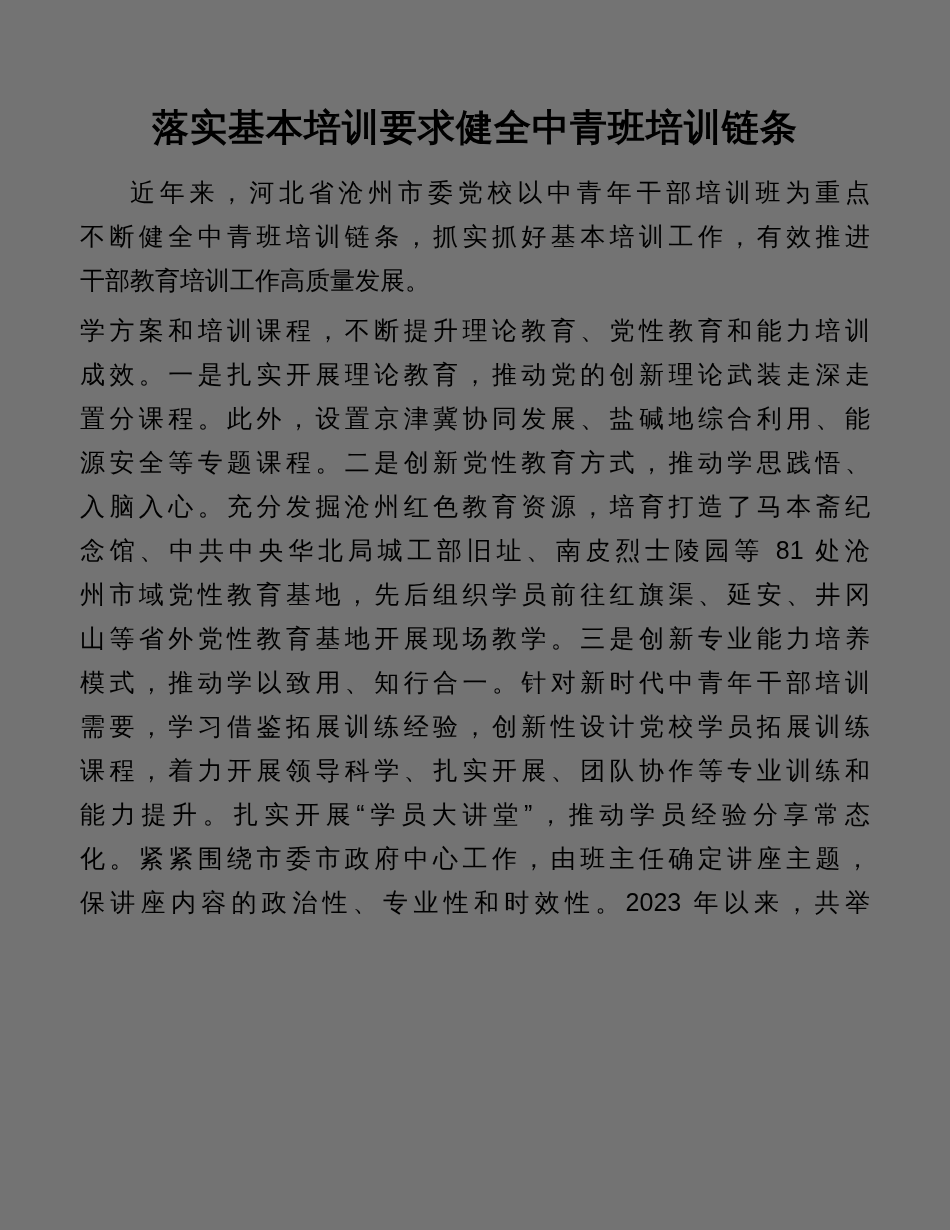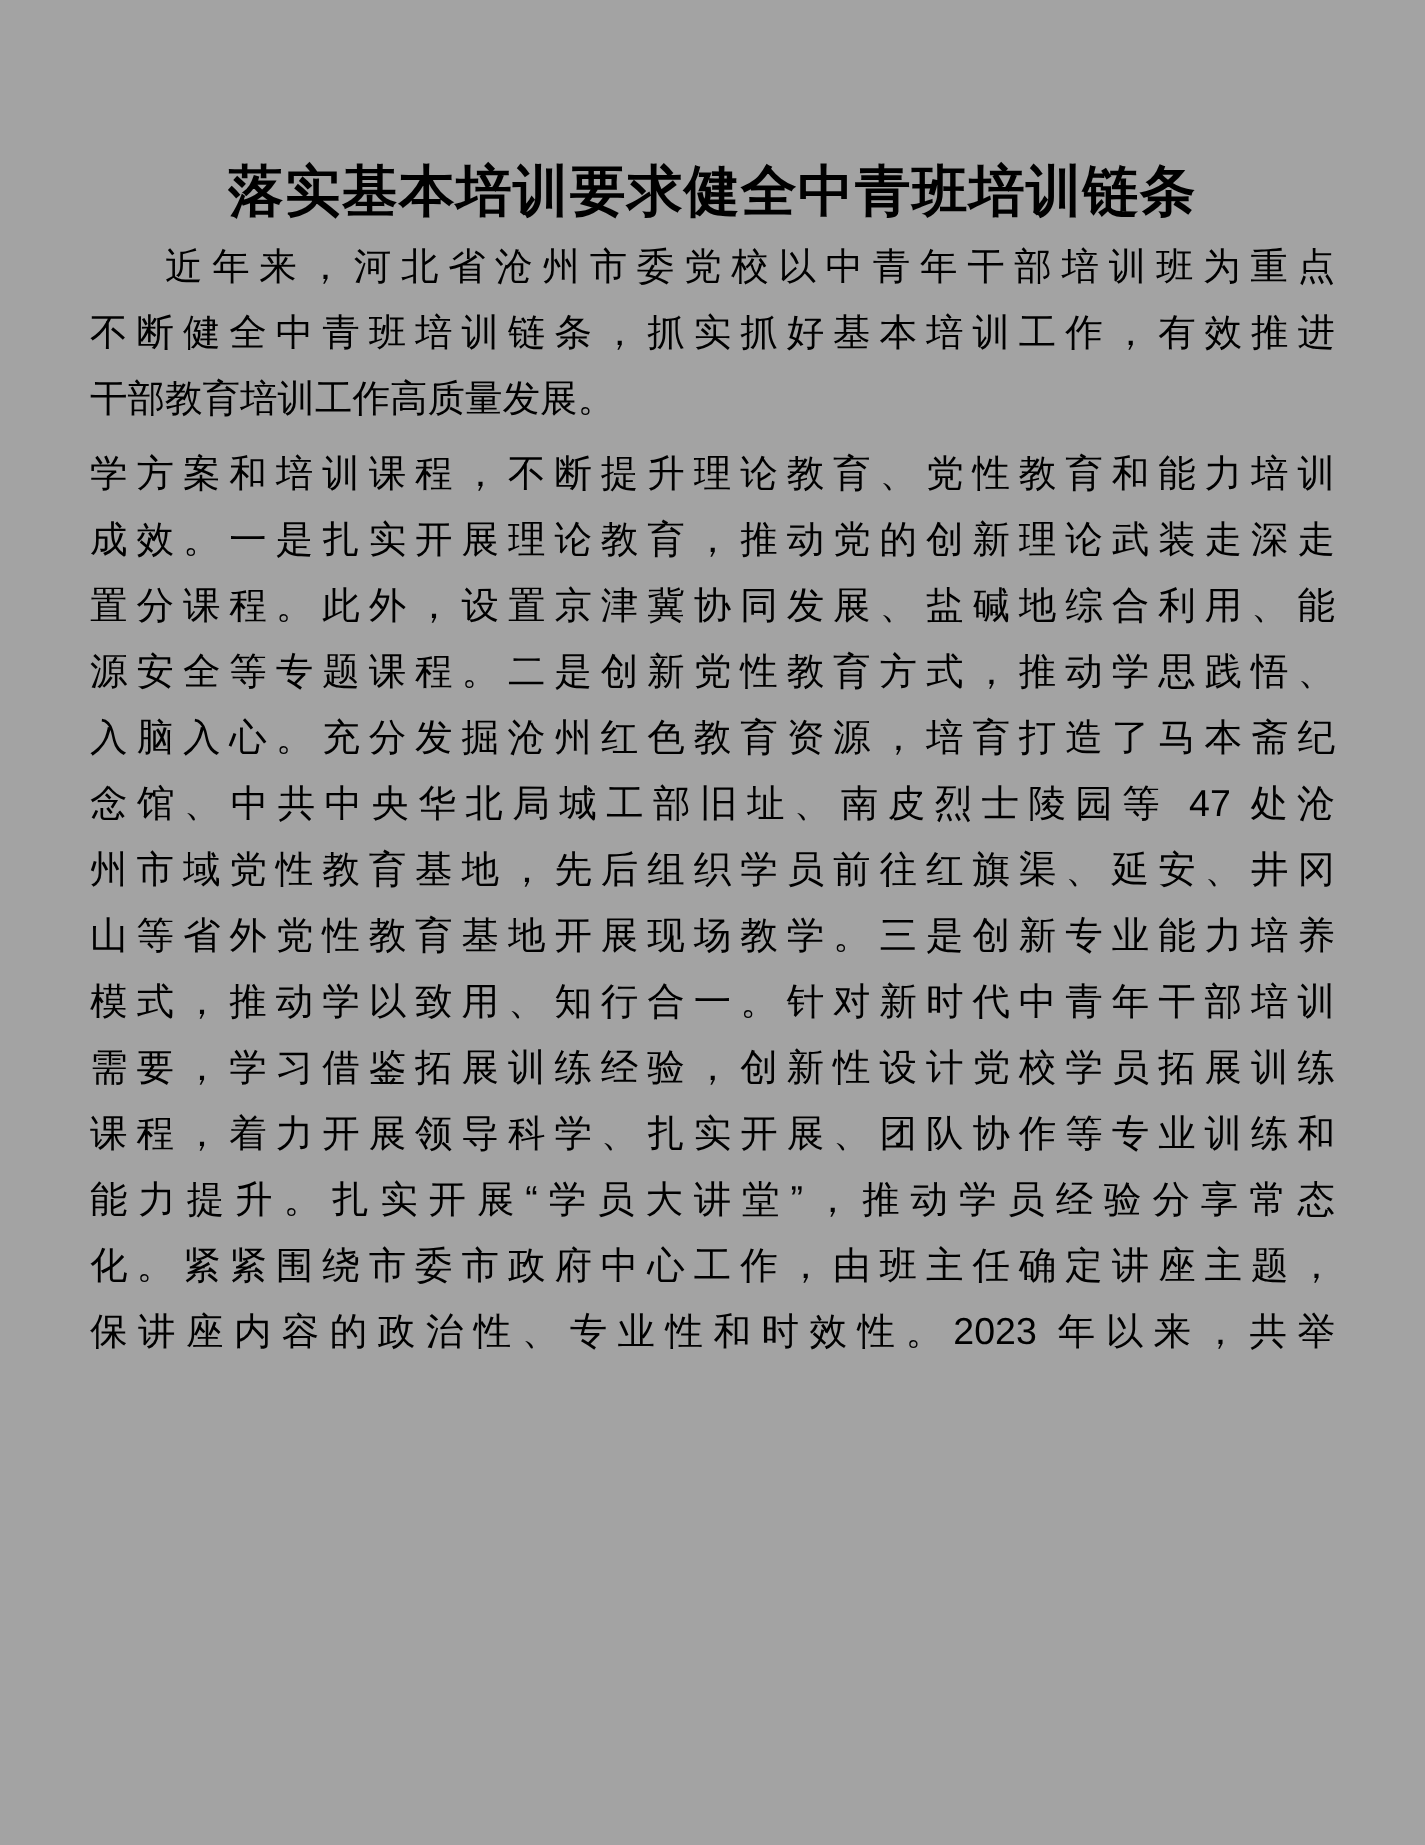--- a/index.html
+++ b/index.html
@@ -4,38 +4,38 @@
 <style>
   html, body {
     margin: 0;
     padding: 0;
     background: #ffffff;
   }
   .page {
     position: relative;
     width: 950px;
     height: 1230px;
-    background: #a3a3a3;
+    background: #737373;
     color: #000000;
     font-family: "Liberation Sans", sans-serif;
     overflow: hidden;
   }
   .doc-title {
     margin: 0;
     padding-top: 101px;
     font-size: 37px;
     line-height: 54px;
     font-weight: 700;
     text-align: center;
     letter-spacing: 1px;
     color: #000000;
   }
   .doc-body {
-    margin-top: 1px;
-    padding: 0 60px;
+    margin-top: 15px;
+    padding: 0 80px;
   }
   .para {
     margin: 0;
   }
   .para + .para {
     margin-top: 6px;
   }
   .line {
     height: 44px;
     line-height: 44px;
@@ -66,21 +66,21 @@
       <div class="line">不断健全中青班培训链条，抓实抓好基本培训工作，有效推进</div>
       <div class="line end">干部教育培训工作高质量发展。</div>
     </div>
 
     <div class="para">
       <div class="line">学方案和培训课程，不断提升理论教育、党性教育和能力培训</div>
       <div class="line">成效。一是扎实开展理论教育，推动党的创新理论武装走深走</div>
       <div class="line">置分课程。此外，设置京津冀协同发展、盐碱地综合利用、能</div>
       <div class="line">源安全等专题课程。二是创新党性教育方式，推动学思践悟、</div>
       <div class="line">入脑入心。充分发掘沧州红色教育资源，培育打造了马本斋纪</div>
-      <div class="line">念馆、中共中央华北局城工部旧址、南皮烈士陵园等 47 处沧</div>
+      <div class="line">念馆、中共中央华北局城工部旧址、南皮烈士陵园等 81 处沧</div>
       <div class="line">州市域党性教育基地，先后组织学员前往红旗渠、延安、井冈</div>
       <div class="line">山等省外党性教育基地开展现场教学。三是创新专业能力培养</div>
       <div class="line">模式，推动学以致用、知行合一。针对新时代中青年干部培训</div>
       <div class="line">需要，学习借鉴拓展训练经验，创新性设计党校学员拓展训练</div>
       <div class="line">课程，着力开展领导科学、扎实开展、团队协作等专业训练和</div>
       <div class="line">能力提升。扎实开展“学员大讲堂”，推动学员经验分享常态</div>
       <div class="line">化。紧紧围绕市委市政府中心工作，由班主任确定讲座主题，</div>
       <div class="line">保讲座内容的政治性、专业性和时效性。2023 年以来，共举</div>
     </div>
 

